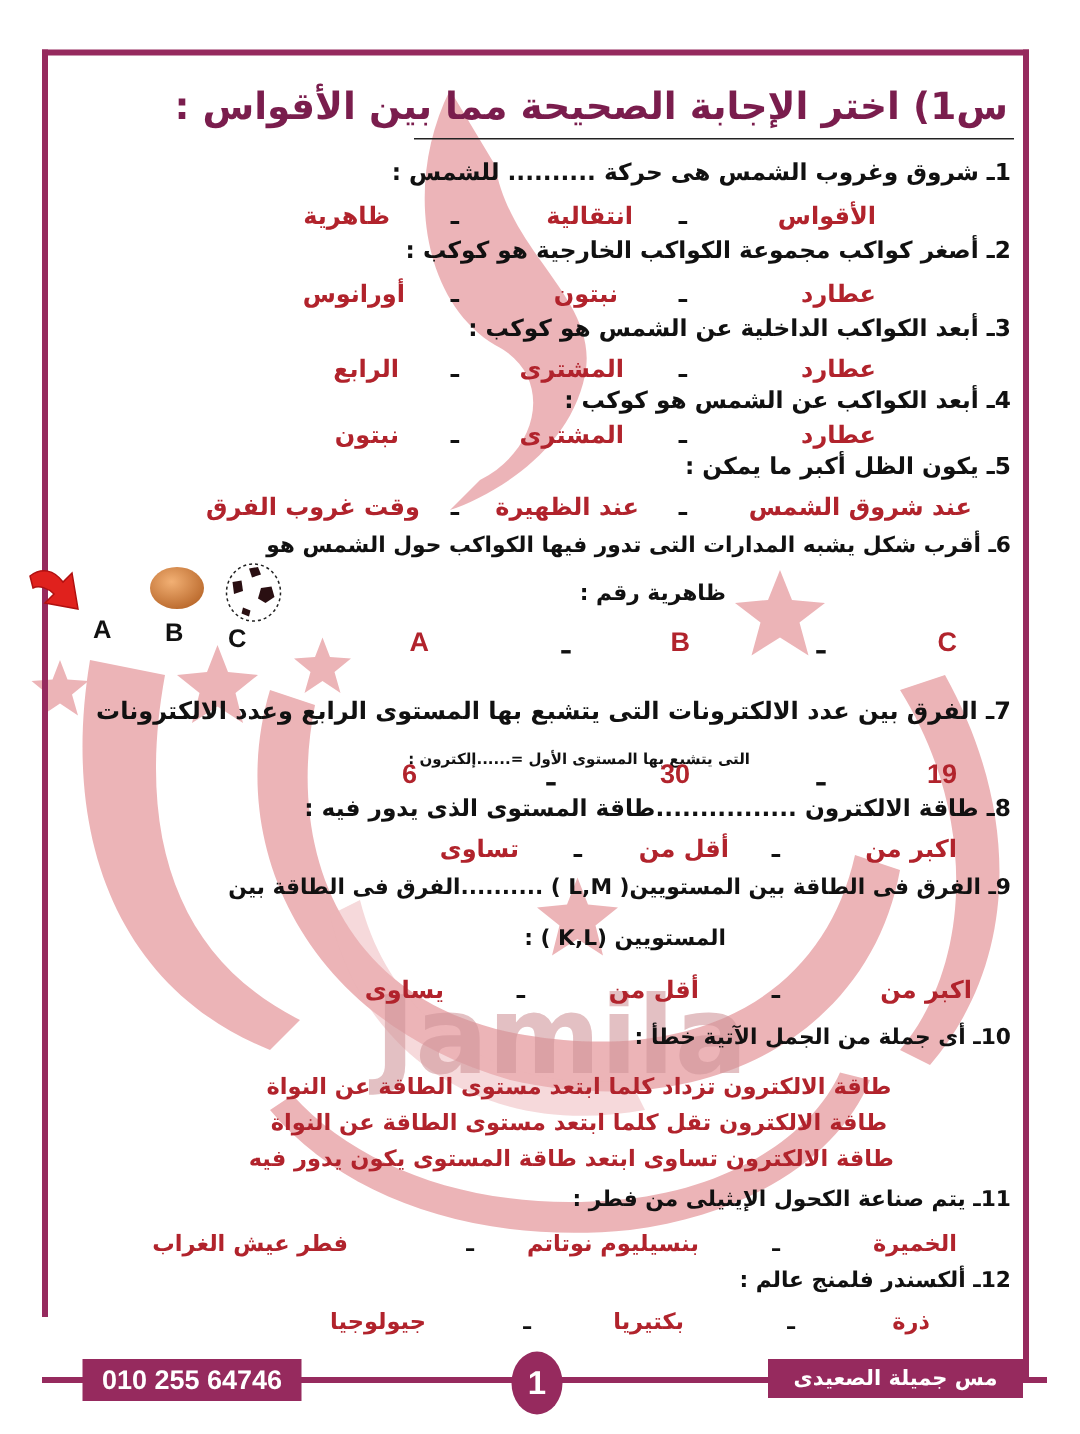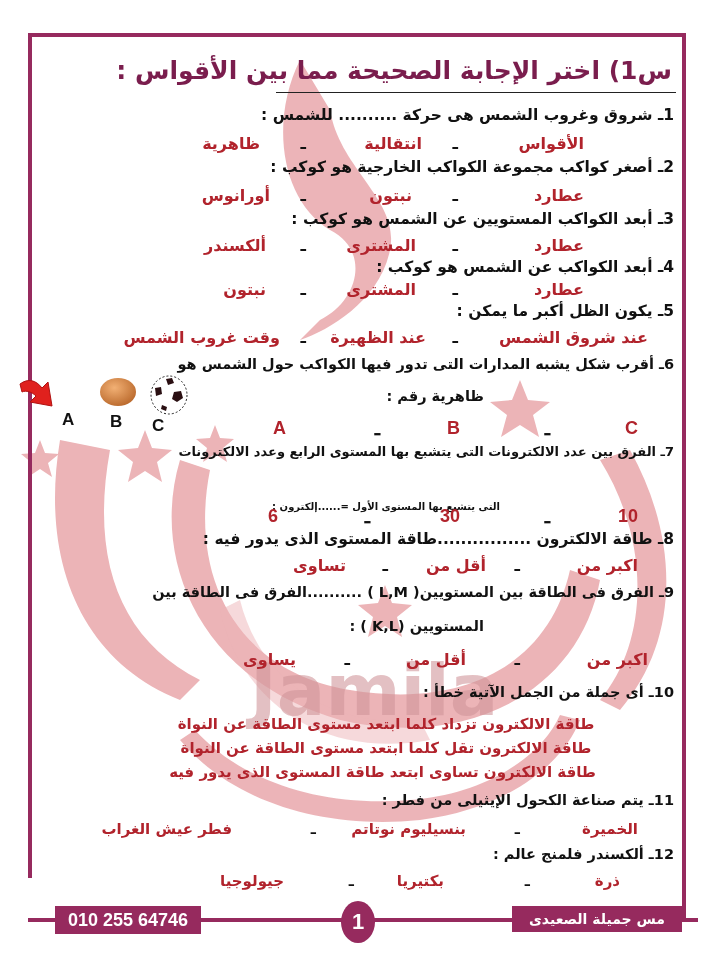--- a/index.html
+++ b/index.html
@@ -67,61 +67,61 @@
 
   <div class="q" style="top:118px;">2ـ أصغر  كواكب مجموعة الكواكب الخارجية هو كوكب :</div>
   <div class="opts" style="top:146px; right:0; width:644px; height:22px;">
     <span class="opt" style="right:96px;">عطارد</span>
     <span class="dash" style="right:222px;">ـ</span>
     <span class="opt" style="right:268px;">نبتون</span>
     <span class="dash" style="right:374px;">ـ</span>
     <span class="opt" style="right:410px;">أورانوس</span>
   </div>
 
-  <div class="q" style="top:170px;">3ـ أبعد الكواكب المستويين عن الشمس هو كوكب :</div>
+  <div class="q" style="top:170px;">3ـ أبعد الكواكب الداخلية عن الشمس هو كوكب :</div>
   <div class="opts" style="top:196px; right:0; width:644px; height:22px;">
     <span class="opt" style="right:96px;">عطارد</span>
     <span class="dash" style="right:222px;">ـ</span>
     <span class="opt" style="right:264px;">المشترى</span>
     <span class="dash" style="right:374px;">ـ</span>
-    <span class="opt" style="right:414px;">ألكسندر</span>
+    <span class="opt" style="right:414px;">الرابع</span>
   </div>
 
   <div class="q" style="top:218px;">4ـ أبعد الكواكب عن الشمس هو كوكب :</div>
   <div class="opts" style="top:240px; right:0; width:644px; height:22px;">
     <span class="opt" style="right:96px;">عطارد</span>
     <span class="dash" style="right:222px;">ـ</span>
     <span class="opt" style="right:264px;">المشترى</span>
     <span class="dash" style="right:374px;">ـ</span>
     <span class="opt" style="right:414px;">نبتون</span>
   </div>
 
   <div class="q" style="top:262px;">5ـ يكون الظل أكبر ما يمكن :</div>
   <div class="opts" style="top:288px; right:0; width:644px; height:22px;">
     <span class="opt" style="right:32px;text-align:right;">عند شروق الشمس</span>
     <span class="dash" style="right:222px;">ـ</span>
     <span class="opt" style="right:254px;margin-left:36px;">عند الظهيرة</span>
     <span class="dash" style="right:374px;">ـ</span>
-    <span class="opt" style="right:400px;">وقت غروب الشمس</span>
+    <span class="opt" style="right:400px;">وقت غروب الفرق</span>
   </div>
 
   <div class="q" style="top:316px; font-size:14.5px;">6ـ أقرب شكل يشبه المدارات التى تدور فيها الكواكب حول الشمس هو</div>
   <div class="q" style="top:348px; right:196px; font-size:14.5px;">ظاهرية رقم :</div>
   <div class="opts" style="top:378px; right:0; width:644px; height:22px; font-family:'Liberation Sans', sans-serif; font-size:18px;">
     <span class="opt" style="right:42px;">C</span>
     <span class="dash" style="right:130px;">ـ</span>
     <span class="opt" style="right:220px;">B</span>
     <span class="dash" style="right:300px;">ـ</span>
     <span class="opt" style="right:394px;">A</span>
   </div>
 
-  <div class="q" style="top:404px; font-size:13px;">7ـ الفرق بين عدد الالكترونات التى يتشبع بها المستوى الرابع وعدد الالكترونات</div>
+  <div class="q" style="top:424px; font-size:16px;">7ـ الفرق بين عدد الالكترونات التى يتشبع بها المستوى الرابع وعدد الالكترونات</div>
   <div class="q" style="top:461px; right:180px; font-size:10px;">التى يتشبع بها المستوى الأول =......إلكترون :</div>
   <div class="opts" style="top:466px; right:0; width:644px; height:22px; font-family:'Liberation Sans', sans-serif; font-size:18px;">
-    <span class="opt" style="right:42px;">10</span>
+    <span class="opt" style="right:42px;">19</span>
     <span class="dash" style="right:130px;">ـ</span>
     <span class="opt" style="right:220px;">30</span>
     <span class="dash" style="right:310px;">ـ</span>
     <span class="opt" style="right:402px;">6</span>
   </div>
 
   <div class="q" style="top:490px;">8ـ طاقة الالكترون ................طاقة المستوى الذى يدور فيه :</div>
   <div class="opts" style="top:516px; right:0; width:644px; height:22px;">
     <span class="opt" style="right:42px;">اكبر من</span>
     <span class="dash" style="right:160px;">ـ</span>
@@ -137,37 +137,37 @@
     <span class="dash" style="right:160px;">ـ</span>
     <span class="opt" style="right:214px;">أقل من</span>
     <span class="dash" style="right:330px;">ـ</span>
     <span class="opt" style="right:384px;">يساوى</span>
   </div>
 
   <div class="q" style="top:644px; font-size:14.5px;">10ـ أى جملة من الجمل الآتية خطأ :</div>
   <div class="stmts" style="top:672px; right:84px; width:420px;">
     <div class="stmt">طاقة الالكترون تزداد كلما ابتعد مستوى الطاقة عن النواة</div>
     <div class="stmt">طاقة الالكترون تقل كلما ابتعد مستوى الطاقة عن النواة</div>
-    <div class="stmt">طاقة الالكترون تساوى  ابتعد طاقة المستوى الذى يدور فيه</div>
+    <div class="stmt">طاقة الالكترون تساوى  ابتعد طاقة المستوى يكون يدور فيه</div>
   </div>
 
   <div class="q" style="top:752px; font-size:14.5px;">11ـ يتم صناعة الكحول الإيثيلى من فطر :</div>
   <div class="opts" style="top:780px; right:0; width:644px; height:22px; font-size:15px;">
     <span class="opt" style="right:42px;">الخميرة</span>
     <span class="dash" style="right:160px;">ـ</span>
     <span class="opt" style="right:214px;">بنسيليوم نوتاتم</span>
     <span class="dash" style="right:364px;">ـ</span>
     <span class="opt" style="right:448px;">فطر عيش الغراب</span>
   </div>
 
   <div class="q" style="top:806px; font-size:14.5px;">12ـ ألكسندر فلمنج عالم :</div>
   <div class="opts" style="top:832px; right:0; width:644px; height:22px; font-size:15px;">
     <span class="opt" style="right:60px;">ذرة</span>
     <span class="dash" style="right:150px;">ـ</span>
-    <span class="opt" style="right:236px;">بكتيريا</span>
+    <span class="opt" style="right:224px;">بكتيريا</span>
     <span class="dash" style="right:326px;">ـ</span>
     <span class="opt" style="right:396px;">جيولوجيا</span>
   </div>
 </div>
 
 <svg style="position:absolute; left:18px; top:372px;" width="42" height="40" viewBox="0 0 42 40">
   <path d="M2 12 C 10 6, 18 8, 24 16 L 30 10 L 34 34 L 12 30 L 18 24 C 14 20, 8 18, 4 20 Z" fill="#e0211d" stroke="#b01010" stroke-width="1"></path>
 </svg>
 <svg style="position:absolute; left:98px; top:376px;" width="40" height="32" viewBox="0 0 40 32">
   <defs>

